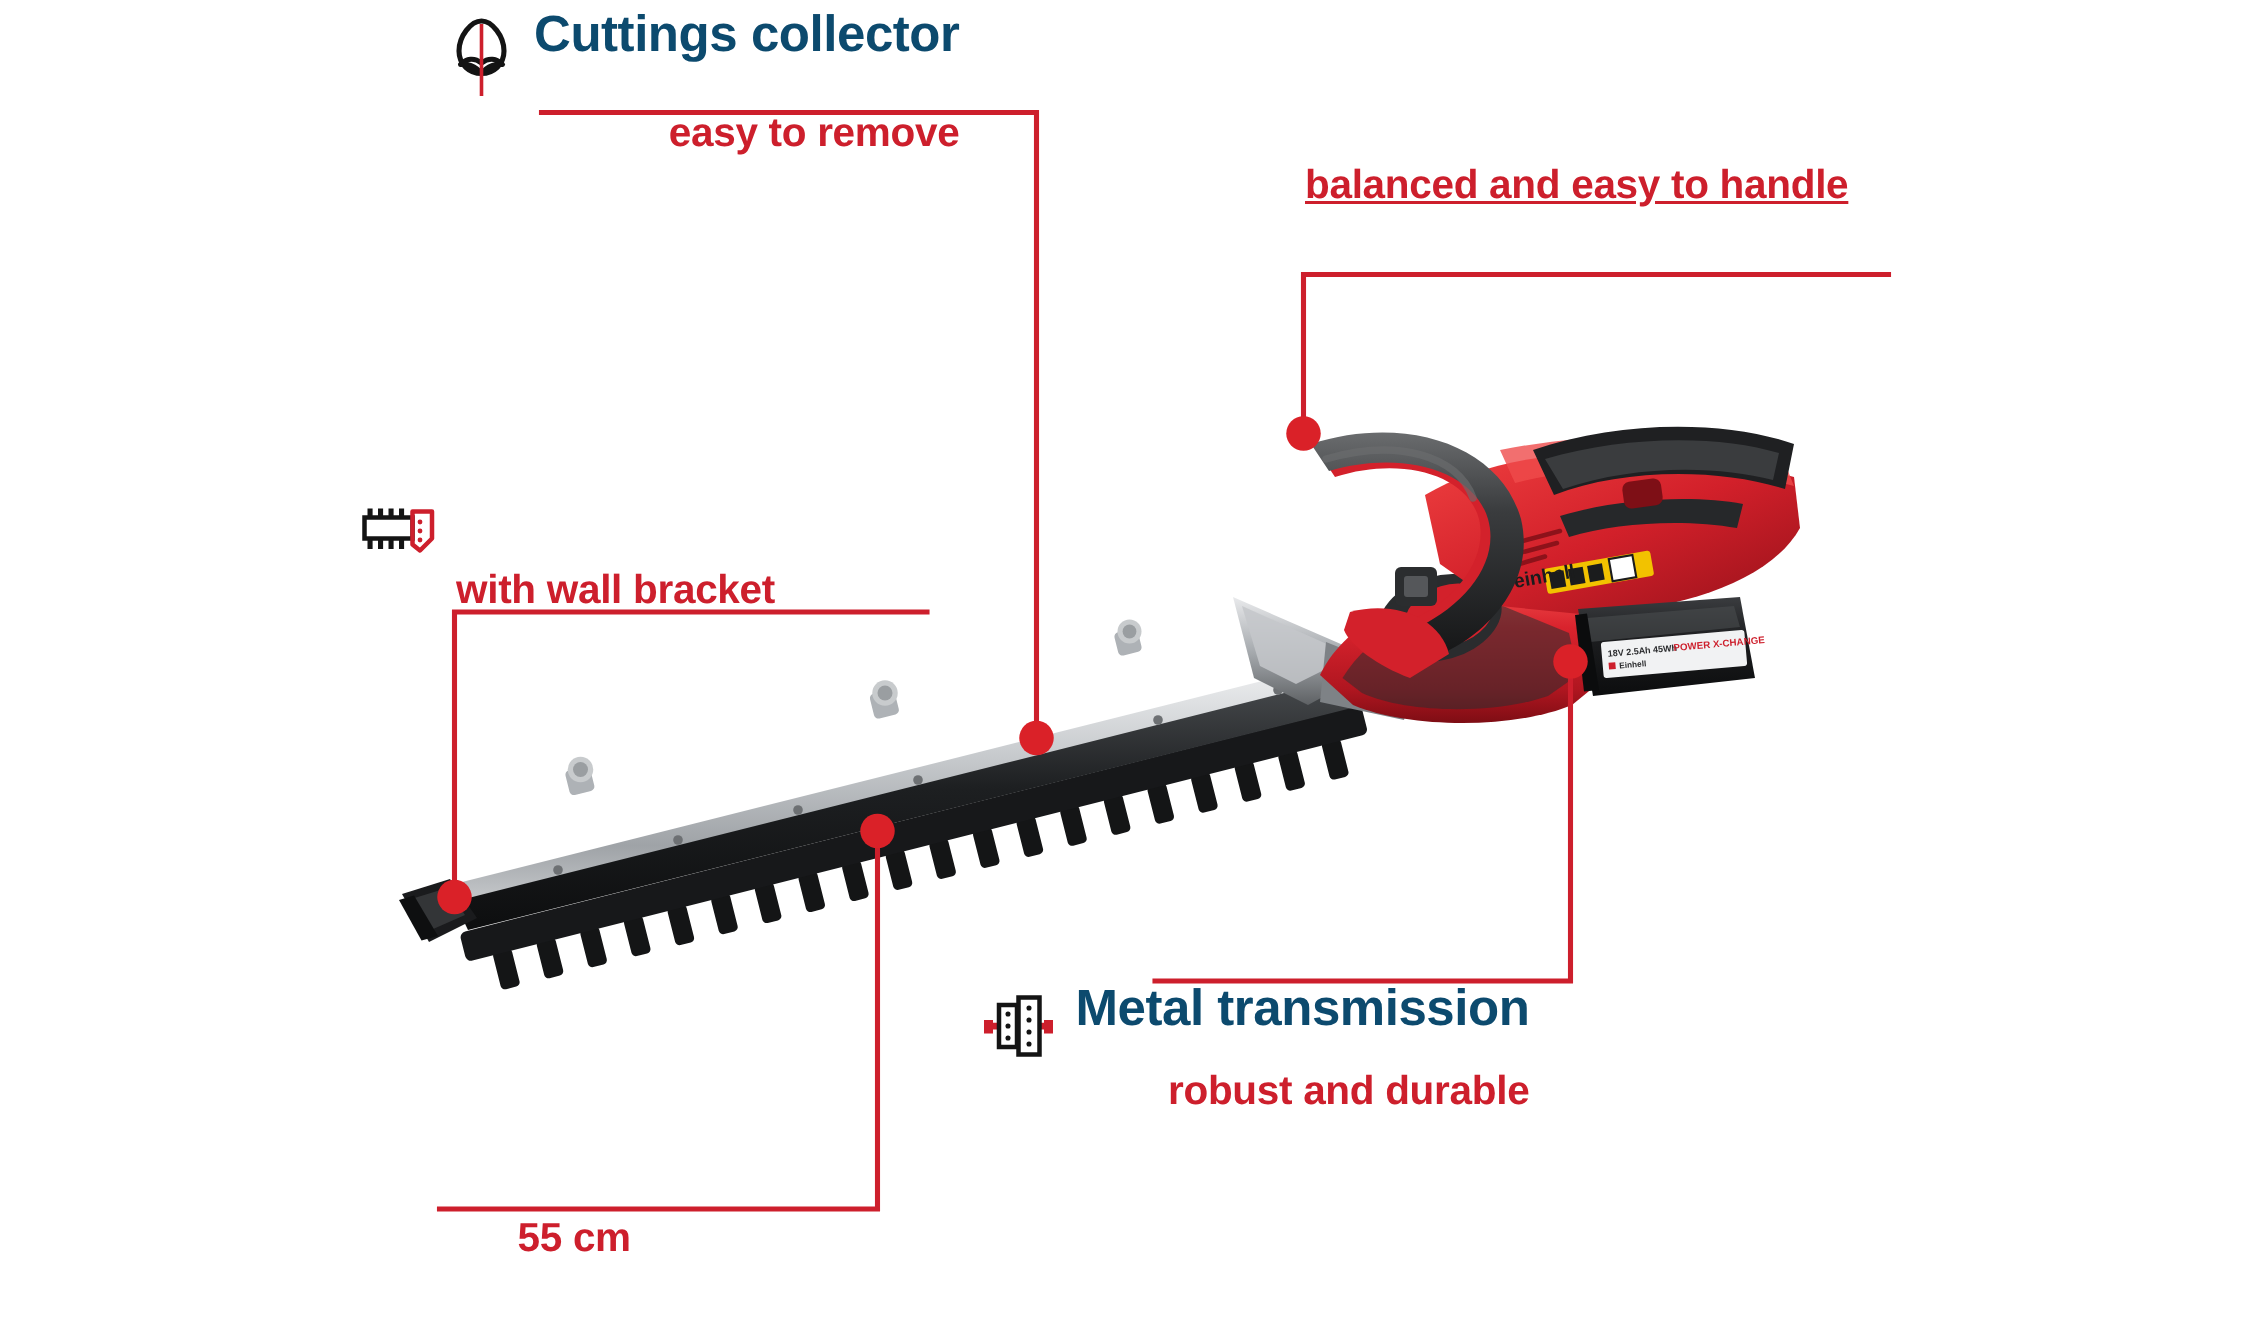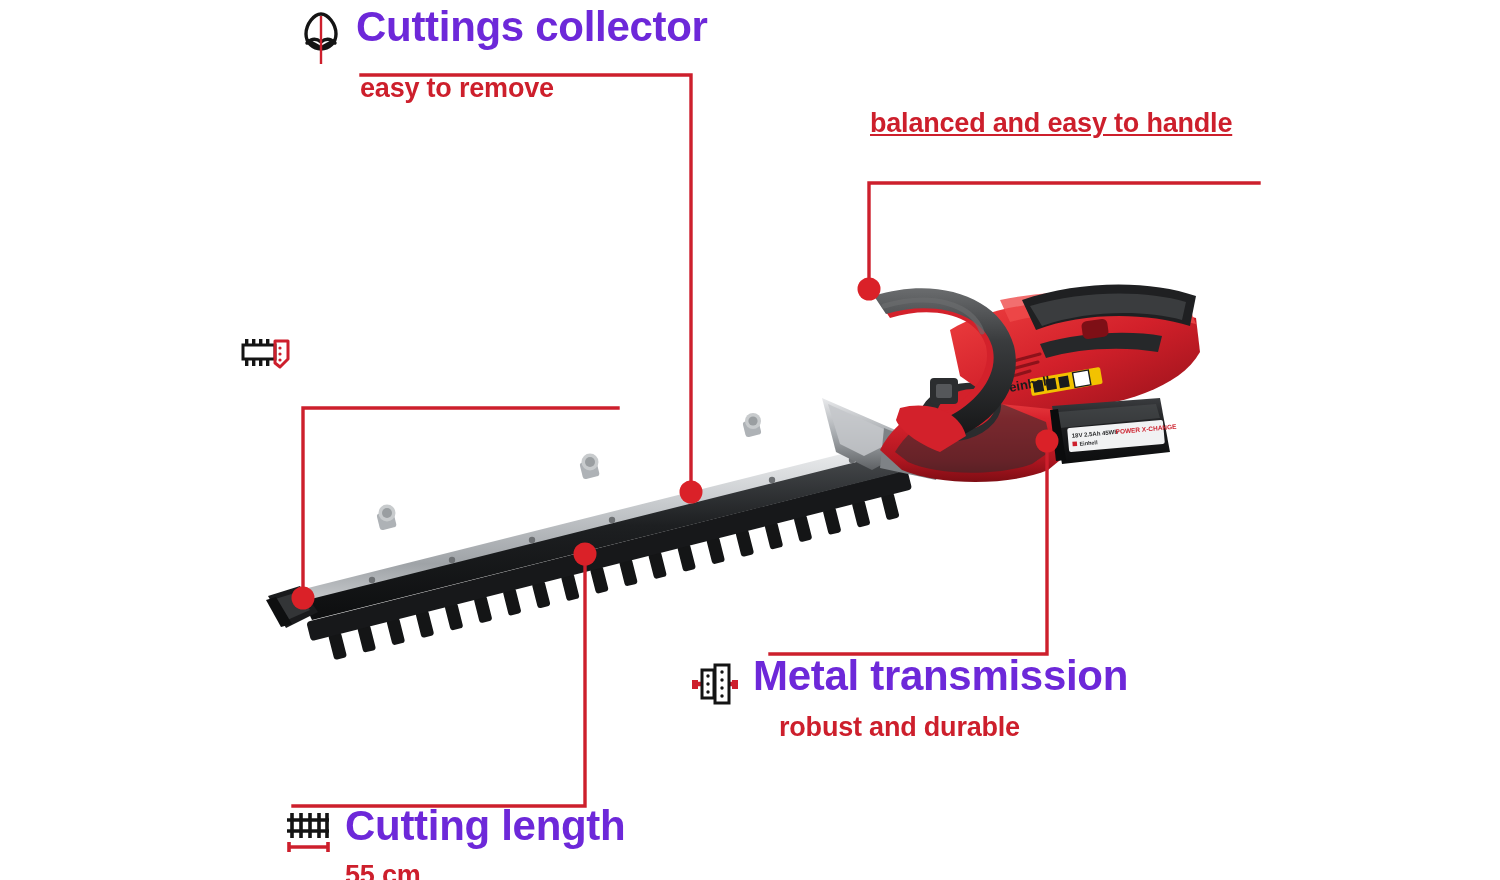--- a/index.html
+++ b/index.html
@@ -8,45 +8,45 @@
     background:#ffffff;
     font-family:"Liberation Sans", sans-serif;
     overflow:hidden;
     position:relative;
   }
   #stage{position:absolute;inset:0;width:1500px;height:880px;}
 
   
   .callout{position:absolute;}
   .callout .title{
-    font-size:42px;font-weight:bold;color:#6d28d9;
+    font-size:34px;font-weight:bold;color:#0c4a6e;
     line-height:1.0;white-space:nowrap;letter-spacing:-0.3px;
   }
   .callout .sub{
     font-size:27px;font-weight:bold;color:#cd1f2c;
-    line-height:1.0;white-space:nowrap;margin-top:7px;letter-spacing:-0.2px;
+    line-height:1.0;white-space:nowrap;margin-top:7px;letter-spacing:-0.2px;text-align:right;
   }
   .callout .row{display:flex;align-items:flex-start;}
   .callout .icon{flex:0 0 auto;}
   .callout .txt{flex:0 0 auto;}
 
   
   #c-collector{left:298px;top:6px;}
   #c-collector .icon{margin-right:12px;margin-top:2px;}
   #c-collector .sub{margin-left:62px;}
 
   #c-light{left:812px;top:103px;}
   #c-light .icon{margin-right:10px;margin-top:6px;}
   #c-light .sub{margin-left:58px;text-decoration:underline;}
 
   #c-impact{left:240px;top:329px;}
   #c-impact .icon{margin-right:12px;margin-top:8px;}
   #c-impact .sub{margin-left:64px;}
 
-  #c-metal{left:689px;top:655px;}
+  #c-metal{left:653px;top:655px;}
   #c-metal .icon{margin-right:12px;margin-top:6px;}
   #c-metal .sub{margin-left:90px;}
 
   #c-length{left:283px;top:805px;}
   #c-length .icon{margin-right:10px;margin-top:6px;}
   #c-length .sub{margin-left:62px;}
 
   svg.vec{position:absolute;left:0;top:0;width:1500px;height:880px;pointer-events:none;}
   svg.icn{display:block;}
 </style>
@@ -287,20 +287,21 @@
           </g>
           <path d="M35,4 L48,4 L48,22 L40,30 L35,26 Z" fill="none" stroke="#cd1f2c" stroke-width="3" stroke-linejoin="round"></path>
           <g fill="#cd1f2c">
               <circle cx="40" cy="11" r="1.6"></circle>
               <circle cx="40" cy="17" r="1.6"></circle>
               <circle cx="40" cy="23" r="1.6"></circle>
             </g>
         </svg>
       </span>
     </div>
+    <div class="sub">with wall bracket</div>
   </div>
 
   <div class="callout" id="c-metal">
     <div class="row">
       <span class="icon">
         <svg class="icn" width="52" height="46" viewBox="0 0 52 46">
           <line x1="3" y1="23" x2="49" y2="23" stroke="#cd1f2c" stroke-width="4.5"></line>
           <rect x="3" y="19" width="6" height="9" fill="#cd1f2c"></rect>
           <rect x="43" y="19" width="6" height="9" fill="#cd1f2c"></rect>
           <rect x="13" y="9" width="12" height="28" fill="#fff" stroke="#141414" stroke-width="3"></rect>
@@ -317,39 +318,16 @@
         </svg>
       </span>
       <span class="txt">
         <div class="title">Metal transmission</div>
       </span>
     </div>
     <div class="sub">robust and durable</div>
   </div>
 
   <div class="callout" id="c-length">
-    <div class="row">
-      <span class="icon">
-        <svg class="icn" width="52" height="44" viewBox="0 0 52 44">
-          <g stroke="#141414" stroke-width="3.6">
-            <line x1="4" y1="9" x2="46" y2="9"></line>
-            <line x1="4" y1="20" x2="46" y2="20"></line>
-            <line x1="9" y1="2" x2="9" y2="27"></line>
-            <line x1="18" y1="2" x2="18" y2="27"></line>
-            <line x1="27" y1="2" x2="27" y2="27"></line>
-            <line x1="36" y1="2" x2="36" y2="27"></line>
-            <line x1="44" y1="2" x2="44" y2="27"></line>
-          </g>
-          <g stroke="#cd1f2c" stroke-width="3.6">
-            <line x1="5" y1="36" x2="46" y2="36"></line>
-            <line x1="6" y1="31" x2="6" y2="41"></line>
-            <line x1="45" y1="31" x2="45" y2="41"></line>
-          </g>
-        </svg>
-      </span>
-      <span class="txt">
-        <div class="title">Cutting length</div>
-      </span>
-    </div>
     <div class="sub">55 cm</div>
   </div>
 
 </div>
 
 </body></html>

